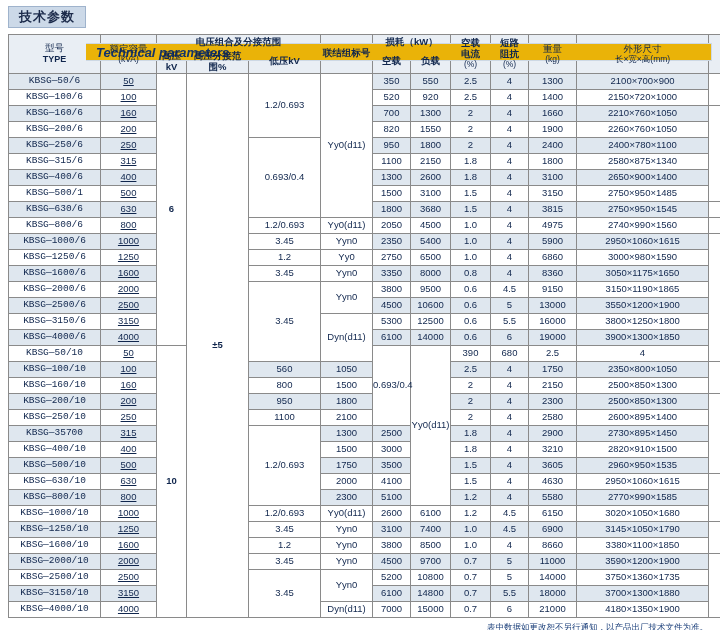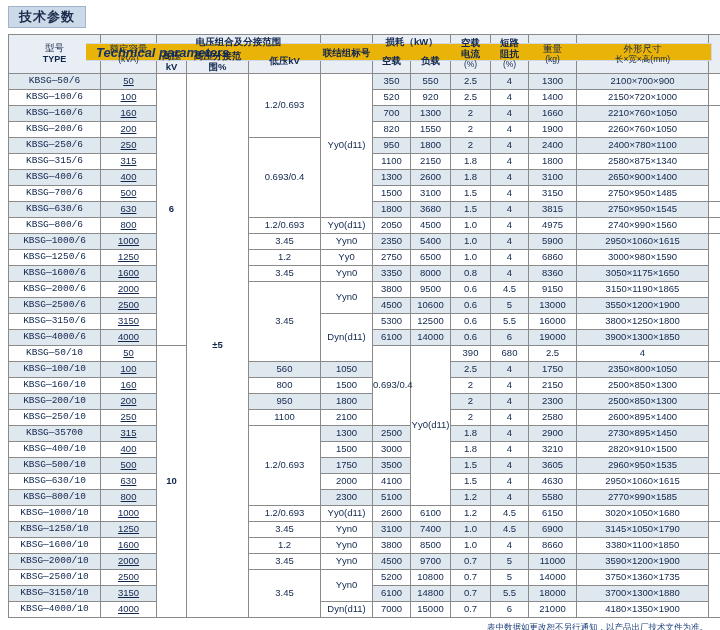--- a/index.html
+++ b/index.html
@@ -225,21 +225,21 @@
           <td class="model">KBSG—400/6</td>
           <td class="cap">400</td>
           <td>1300</td>
           <td>2600</td>
           <td>1.8</td>
           <td>4</td>
           <td>3100</td>
           <td>2650×900×1400</td>
         </tr>
         <tr>
-          <td class="model">KBSG—700/6</td>
+          <td class="model">KBSG—500/1</td>
           <td class="cap">500</td>
           <td>1500</td>
           <td>3100</td>
           <td>1.5</td>
           <td>4</td>
           <td>3150</td>
           <td>2750×950×1485</td>
         </tr>
         <tr class="alt">
           <td class="model">KBSG—630/6</td>

